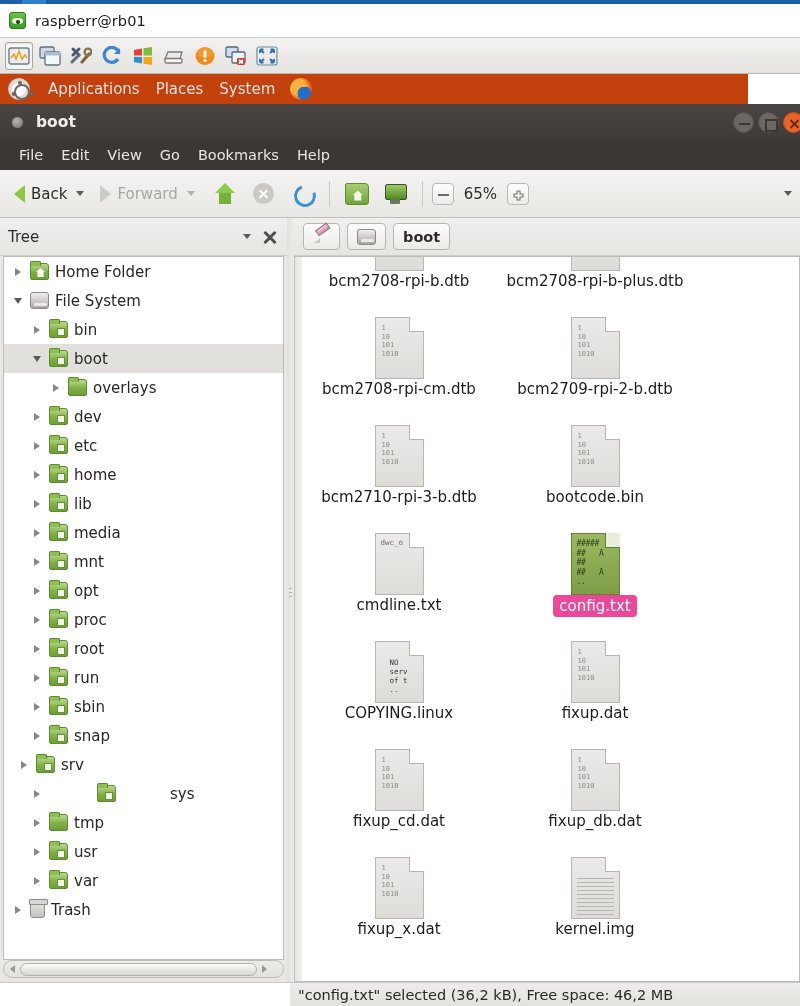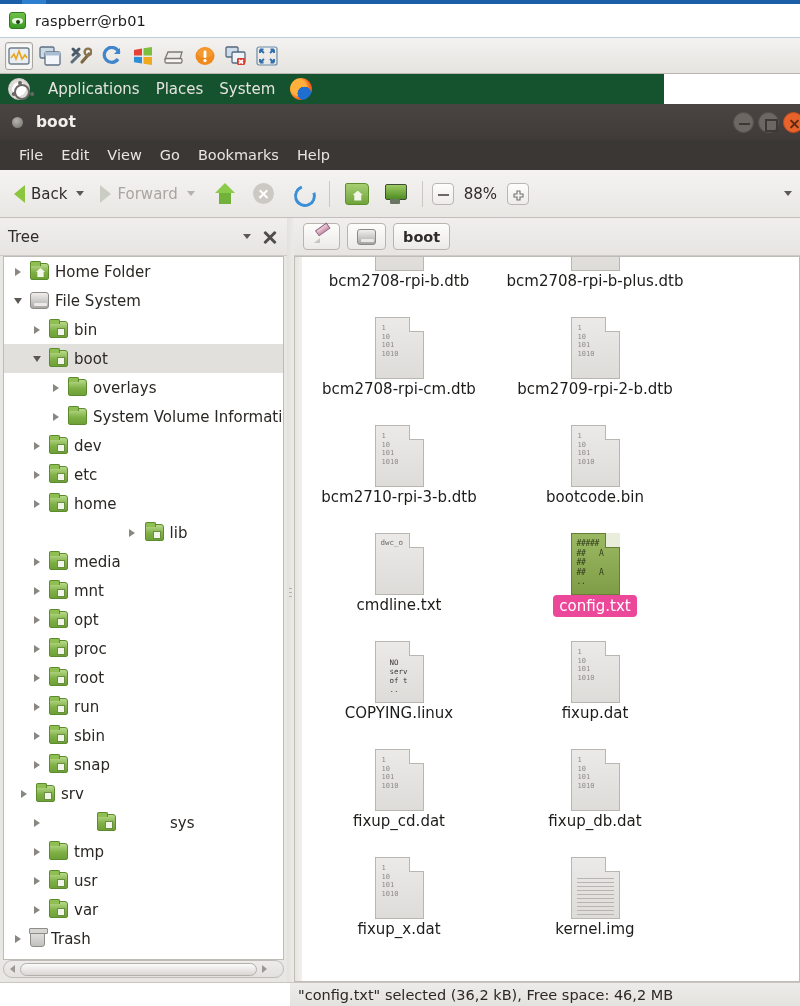--- a/index.html
+++ b/index.html
@@ -43,22 +43,22 @@
   .vtb {
     width:28px; height:28px; border-radius:3px; position:relative;
     display:flex; align-items:center; justify-content:center;
     flex:0 0 auto;
   }
   .vtb.pressed { border:1px solid #a9a6a1; background:rgba(255,255,255,.6);
      box-shadow: inset 0 1px 2px rgba(0,0,0,.10); }
 
   
   .gnome-panel {
-    position:absolute; left:0; top:74px; width:664px; height:30px;
-    background:#14532d; display:flex; align-items:center; gap:0;
+    position:absolute; left:0; top:74px; width:748px; height:30px;
+    background:#c2410c; display:flex; align-items:center; gap:0;
     padding-left:8px;
   }
   .ubtn-logo {
     width:22px; height:22px; border-radius:50%;
     background:radial-gradient(circle at 50% 50%, #ffffff 0 48%, #dedbd8 49% 100%);
     position:relative; flex:0 0 auto; margin-right:10px;
     border:1px solid #cfcbc7;
   }
   .ubtn-logo:before{
     content:""; position:absolute; left:5px; top:5px; width:12px; height:12px;
@@ -413,21 +413,21 @@
     <div class="navbtn">
       <span class="home-ic"></span>
     </div>
     <div class="navbtn">
       <span class="comp-ic"></span>
     </div>
     <div class="navsep"></div>
     <div class="zbtn">
       <span class="minus"></span>
     </div>
-    <div class="zlevel">88%</div>
+    <div class="zlevel">65%</div>
     <div class="zbtn">
       <span class="plusc">
         <svg width="13" height="13" viewBox="0 0 13 13">
             <path d="M5 1 h3 v3 h3 v3 h-3 v3 h-3 v-3 h-3 v-3 h3 z" fill="none" stroke="#73706c" stroke-width="1.1"></path>
           </svg>
       </span>
     </div>
     <div class="chev nav-right-chev"></div>
   </div>
 
@@ -469,27 +469,20 @@
             <span class="ico folder sysmark" style="margin-left: 5px;"></span>
             <span class="tlabel">boot</span>
           </div>
           <div class="trow" style="padding-left: 44px;">
             <span class="tdisc">
               <i class="tri-r"></i>
             </span>
             <span class="ico folder" style="margin-left: 5px;"></span>
             <span class="tlabel">overlays</span>
           </div>
-          <div class="trow" style="padding-left: 44px;">
-            <span class="tdisc">
-              <i class="tri-r"></i>
-            </span>
-            <span class="ico folder" style="margin-left: 5px;"></span>
-            <span class="tlabel">System Volume Informati</span>
-          </div>
           <div class="trow" style="padding-left: 25px;">
             <span class="tdisc">
               <i class="tri-r"></i>
             </span>
             <span class="ico folder sysmark" style="margin-left: 5px;"></span>
             <span class="tlabel">dev</span>
           </div>
           <div class="trow" style="padding-left: 25px;">
             <span class="tdisc">
               <i class="tri-r"></i>
@@ -497,21 +490,21 @@
             <span class="ico folder sysmark" style="margin-left: 5px;"></span>
             <span class="tlabel">etc</span>
           </div>
           <div class="trow" style="padding-left: 25px;">
             <span class="tdisc">
               <i class="tri-r"></i>
             </span>
             <span class="ico folder sysmark" style="margin-left: 5px;"></span>
             <span class="tlabel">home</span>
           </div>
-          <div class="trow" style="padding-left: 25px; justify-content: center;">
+          <div class="trow" style="padding-left: 25px;">
             <span class="tdisc">
               <i class="tri-r"></i>
             </span>
             <span class="ico folder sysmark" style="margin-left: 5px;"></span>
             <span class="tlabel">lib</span>
           </div>
           <div class="trow" style="padding-left: 25px;">
             <span class="tdisc">
               <i class="tri-r"></i>
             </span>

